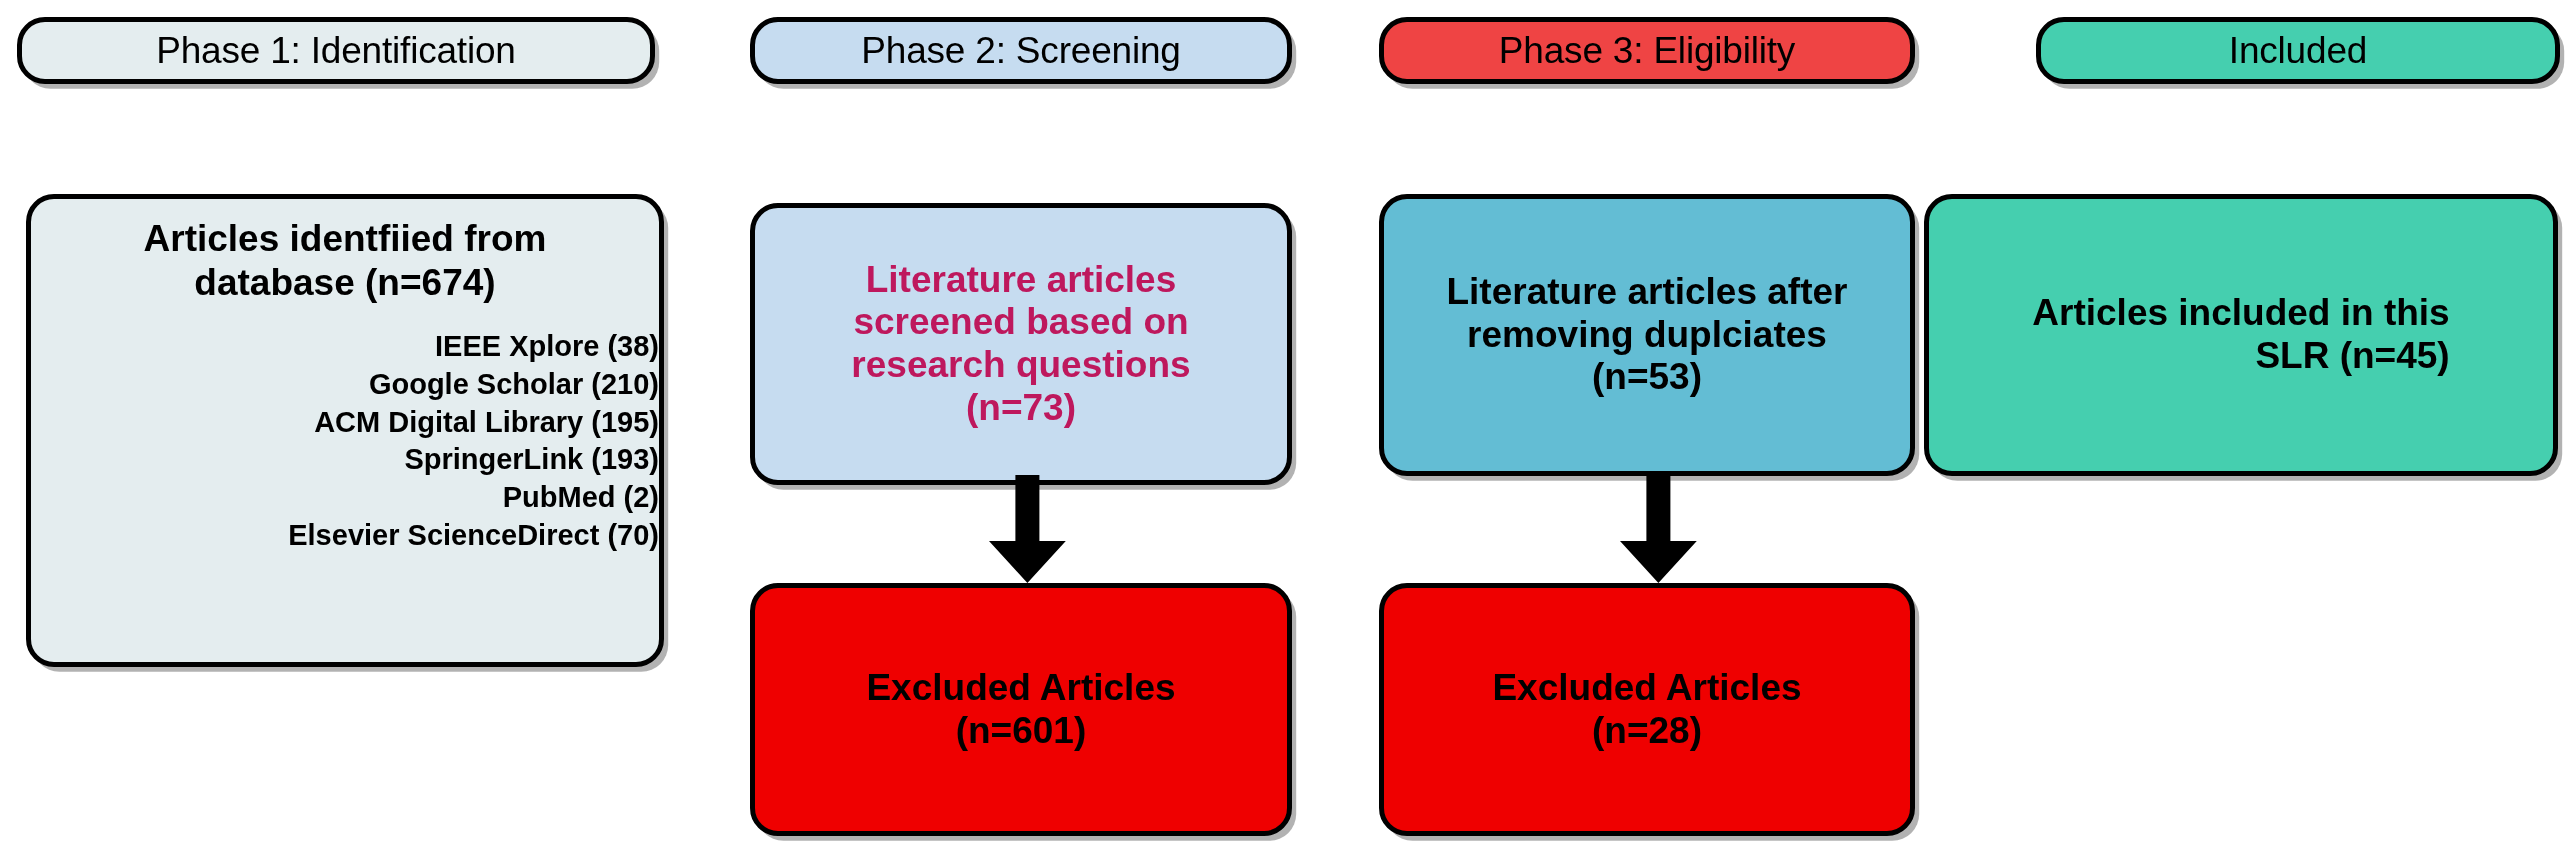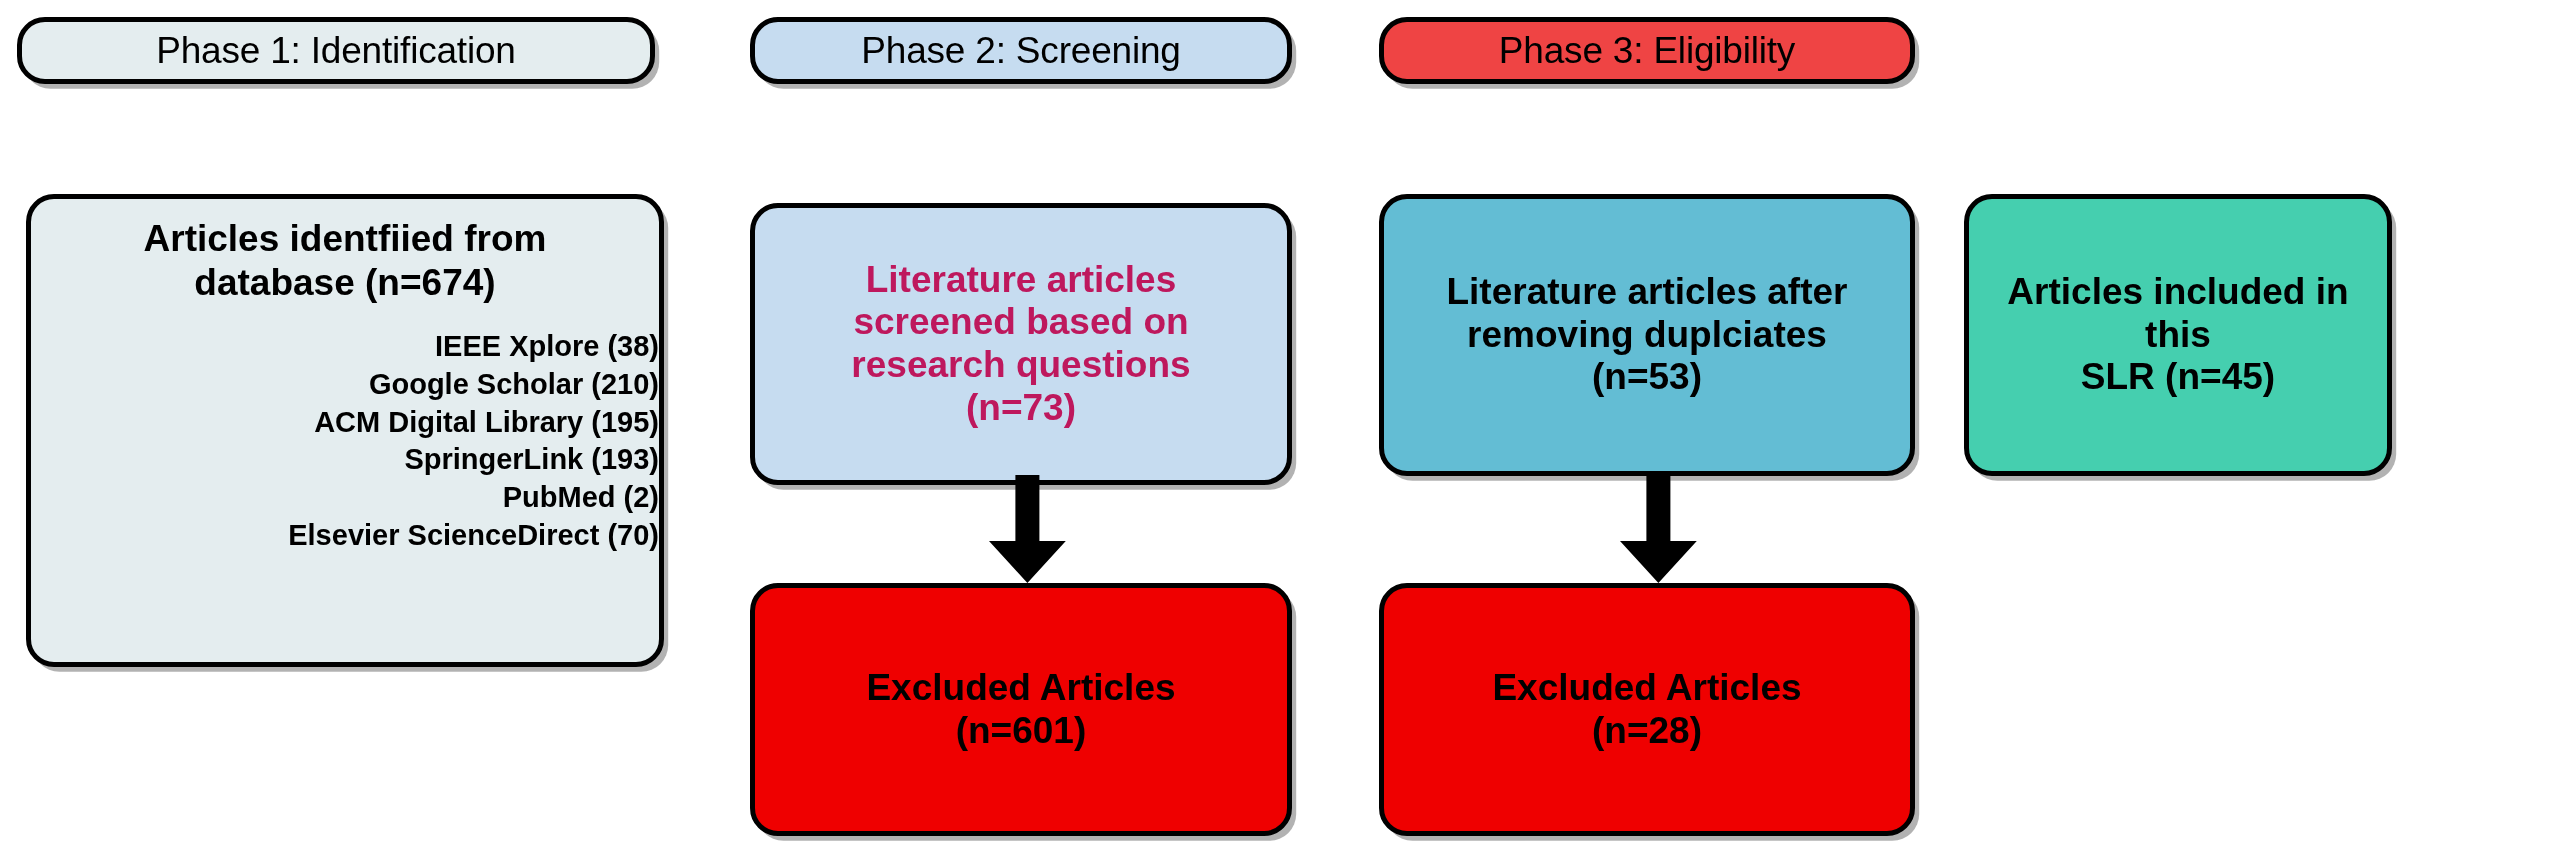--- a/index.html
+++ b/index.html
@@ -98,20 +98,23 @@
   </div>
 
   <div class="node header-node" id="hdr-screening" style="left: 750px; top: 17px; width: 542px; background: rgb(198, 220, 240); border-color: rgb(0, 0, 0); color: rgb(0, 0, 0);">
     <span>Phase 2: Screening</span>
   </div>
 
   <div class="node header-node" id="hdr-eligibility" style="left: 1379px; top: 17px; width: 536px; background: #ef4444; border-color: rgb(0, 0, 0); color: rgb(0, 0, 0);">
     <span>Phase 3: Eligibility</span>
   </div>
 
+  <div class="node header-node" id="hdr-included" style="left: 2036px; top: 17px; width: 524px; background: rgb(69, 207, 175); border-color: rgb(0, 0, 0); color: rgb(0, 0, 0);">
+    <span>Included</span>
+  </div>
 
   <div class="node body-node node-identification-body" id="body-identification" style="left: 26px; top: 194px; width: 638px; height: 473px; background: rgb(228, 237, 239); border-color: rgb(0, 0, 0); color: rgb(0, 0, 0);">
     <div class="headline">Articles identfiied from
 database (n=674)</div>
     <ul class="db-list">
       <li>IEEE Xplore (38)</li>
       <li>Google Scholar (210)</li>
       <li>ACM Digital Library (195)</li>
       <li>SpringerLink (193)</li>
       <li>PubMed (2)</li>
@@ -147,19 +150,19 @@
     <svg width="108" height="108" viewBox="0 0 180 180">
       <path d="M 64 0 L 104 0 L 104 110 L 148 110 L 84 180 L 20 110 L 64 110 Z" fill="#000000"></path>
     </svg>
   </div>
 
   <div class="node body-node" id="excluded-eligibility" style="left: 1379px; top: 583px; width: 536px; height: 253px; background: rgb(239, 0, 0); border-color: rgb(0, 0, 0); color: rgb(0, 0, 0);">
     <div class="headline">Excluded Articles
 (n=28)</div>
   </div>
 
-  <div class="node body-node" id="body-included" style="left: 1964px; top: 194px; width: 428px; height: 282px; background: rgb(69, 207, 175); border-color: rgb(0, 0, 0); color: rgb(0, 0, 0);">
+  <div class="node body-node" id="body-included" style="left: 1924px; top: 194px; width: 634px; height: 282px; background: rgb(69, 207, 175); border-color: rgb(0, 0, 0); color: rgb(0, 0, 0); text-align: right;">
     <div class="headline">Articles included in this
 SLR (n=45)</div>
   </div>
 
 </div>
 
 
 </body></html>

